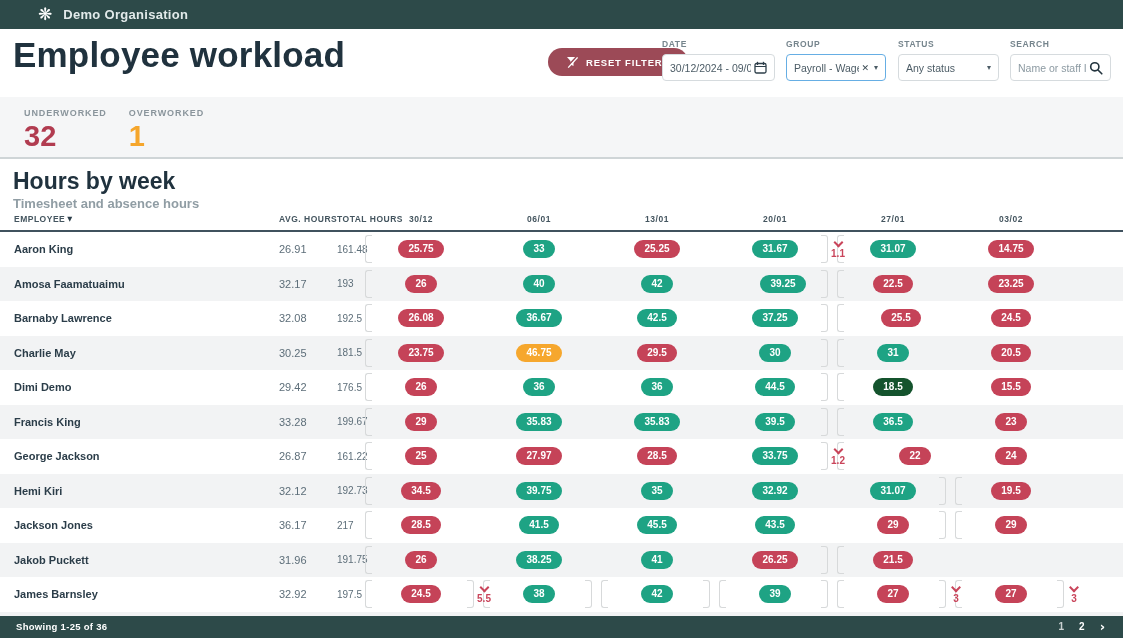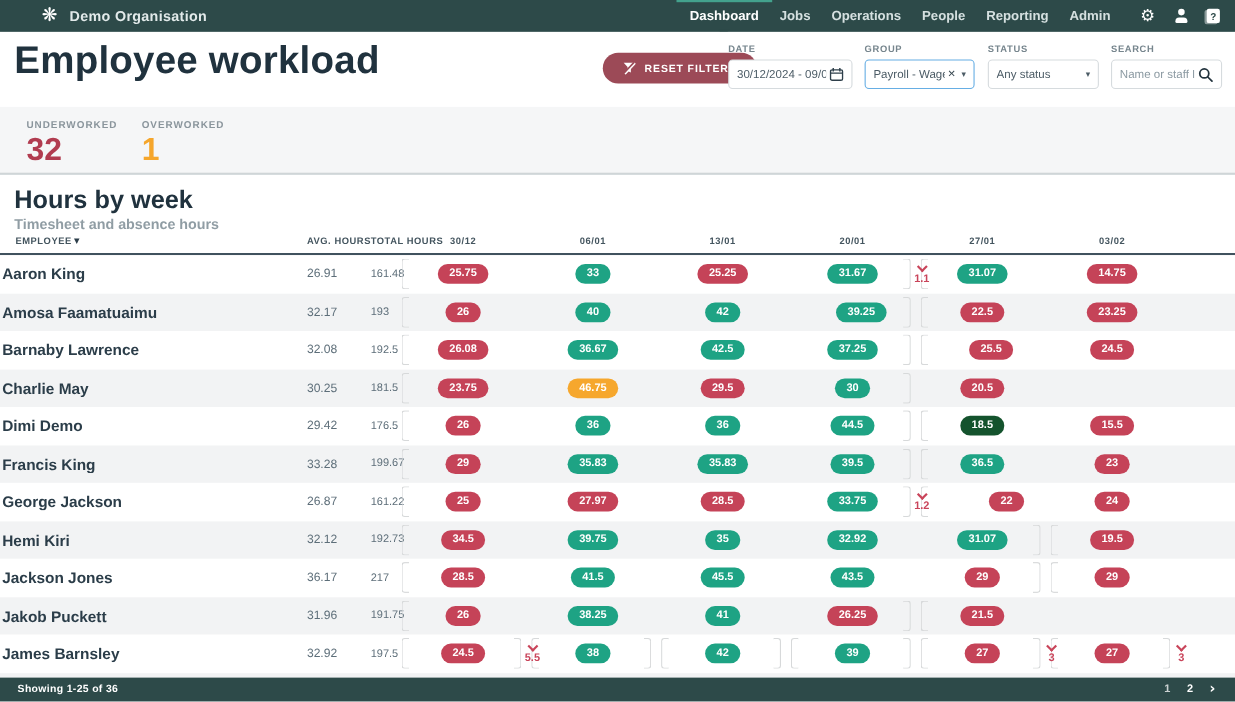--- a/index.html
+++ b/index.html
@@ -62,21 +62,21 @@
   .th{font-size:8.5px;font-weight:700;letter-spacing:.5px;color:#44555f;white-space:nowrap;padding-bottom:6px}
   .th-emp{padding-left:14px}
   .th-avg{padding-left:17px}
   .th-total{padding-left:18px}
   .th-week{text-align:center}
   .sort-caret{font-family:"DejaVu Sans",sans-serif;font-size:6.5px;color:#2b3d49;margin-left:2px;vertical-align:1px}
   .sort-caret::before{content:"▼"}
 
   .trow{height:34.5px;align-items:center;background:#fff;cursor:pointer}
   .trow.alt{background:#f2f3f4}
-  .c-name{padding-left:2px;font-size:14px;font-weight:700;color:#2b3d49;white-space:nowrap;overflow:hidden}
+  .c-name{padding-left:14px;font-size:11px;font-weight:700;color:#2b3d49;white-space:nowrap;overflow:hidden}
   .nm-underline{border-bottom:1.5px dashed #55a8a2;padding-bottom:1px}
   .c-avg{padding-left:17px;font-size:11px;color:#5d6e79}
   .c-total{padding-left:18px;font-size:10px;color:#5d6e79;white-space:nowrap}
   .wcell{position:relative;height:100%;display:flex;align-items:center;justify-content:center}
   .bk{position:absolute;top:50%;transform:translateY(-50%);width:7px;height:28px;border:1.5px solid #d7d9da}
   .bk-l{left:3px;border-right:none;border-radius:3px 0 0 3px}
   .bk-r{right:6px;border-left:none;border-radius:0 3px 3px 0}
   .pill{font-size:10px;font-weight:700;color:#fff;padding:4px 10px;border-radius:11px;min-width:16px;text-align:center;line-height:1;cursor:pointer;position:relative;z-index:1}
   .ann{position:absolute;right:-4px;top:50%;transform:translate(50%,-50%);display:flex;flex-direction:column;align-items:center;z-index:2}
   .chev{width:7px;height:7px;border-right:2px solid #c9445a;border-bottom:2px solid #c9445a;transform:rotate(45deg);margin-bottom:3px}
@@ -94,33 +94,20 @@
   .pg-next::before{content:"›"}
 </style>
 </head>
 <body>
 
 <div class="app">
 
   <div class="nav">
     <span class="logo">❋</span>
     <span class="org">Demo Organisation</span>
-    <div class="nav-items">
-      <span class="nav-item active">Dashboard</span>
-      <span class="nav-item">Jobs</span>
-      <span class="nav-item">Operations</span>
-      <span class="nav-item">People</span>
-      <span class="nav-item">Reporting</span>
-      <span class="nav-item">Admin</span>
-      <div class="nav-icons">
-        <span class="icon-gear">⚙</span>
-        <span class="icon-user"></span>
-        <span class="icon-help">?</span>
-      </div>
-    </div>
   </div>
 
   <div class="pageheader">
     <h1 class="page-title">Employee workload</h1>
 
     <button class="reset">
       <svg width="12" height="12" viewBox="0 0 12 12">
         <path d="M1 1h10L7.5 5v5l-3-1.5V5L1 1z" fill="#fff"></path>
         <line x1="1" y1="11" x2="10.5" y2="0.8" stroke="#9c4a57" stroke-width="1.8"></line>
         <line x1="2.2" y1="11.6" x2="11.6" y2="1.5" stroke="#fff" stroke-width="1.3"></line>
@@ -301,20 +288,24 @@
           <span class="pill" style="background: rgb(246, 167, 45);">46.75</span>
         </div>
         <div class="wcell">
           <span class="pill" style="background: rgb(197, 67, 88);">29.5</span>
         </div>
         <div class="wcell">
           <span class="pill" style="background: rgb(30, 163, 132);">30</span>
           <span class="bk bk-r"></span>
         </div>
         <div class="wcell">
+          <span class="bk bk-l"></span>
+          <span class="pill" style="background: rgb(30, 163, 132);">31</span>
+        </div>
+        <div class="wcell">
           <span class="pill" style="background: rgb(197, 67, 88);">20.5</span>
         </div>
         <div></div>
       </div>
       <div class="grid-cols trow">
         <div class="c-name"><span>Dimi Demo</span></div>
         <div class="c-avg">29.42</div>
         <div class="c-total">176.5</div>
         <div class="wcell">
           <span class="bk bk-l"></span>

